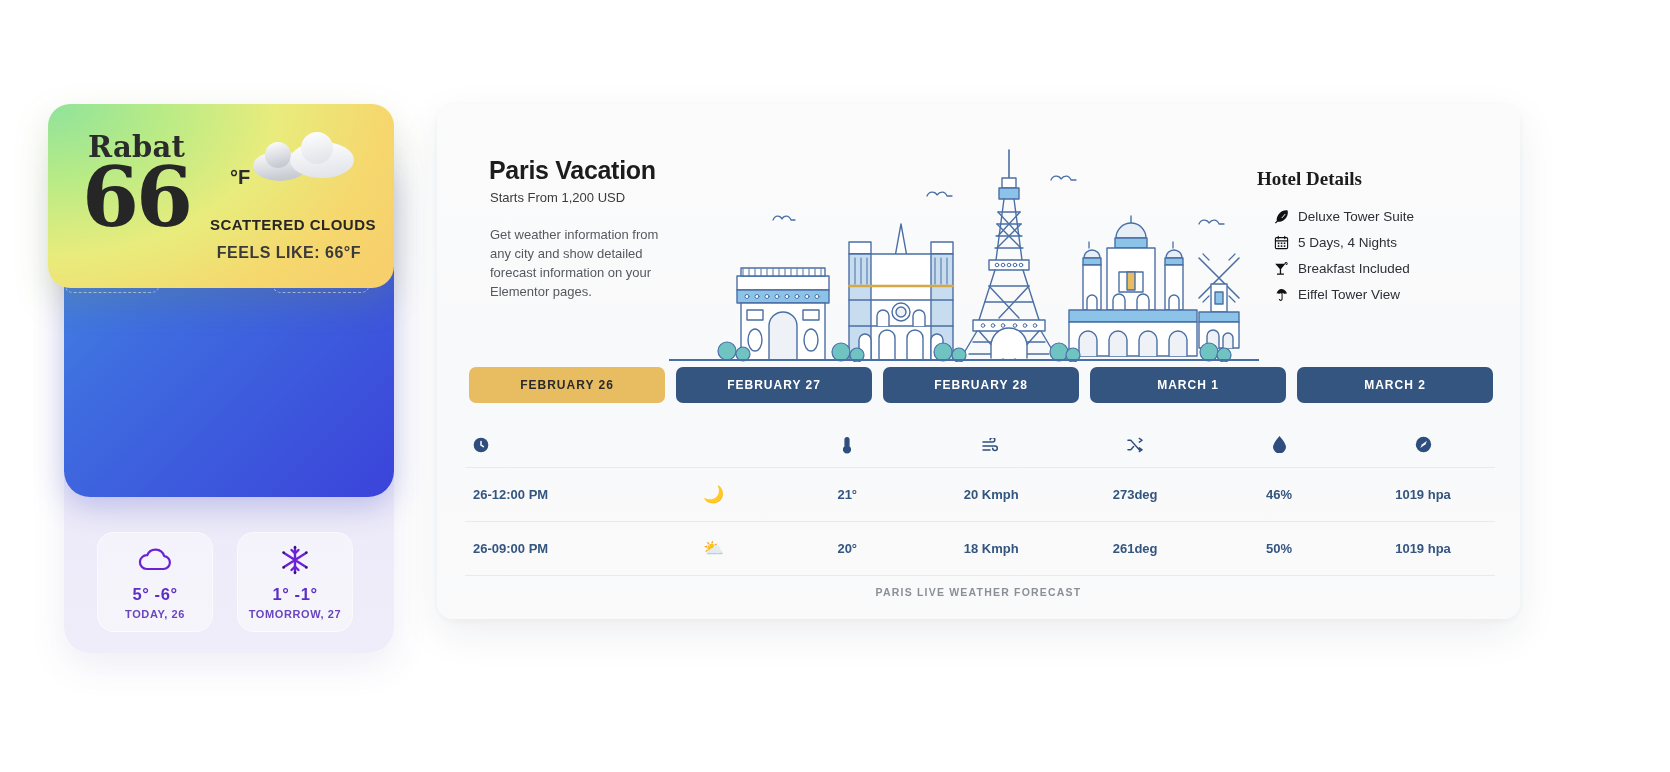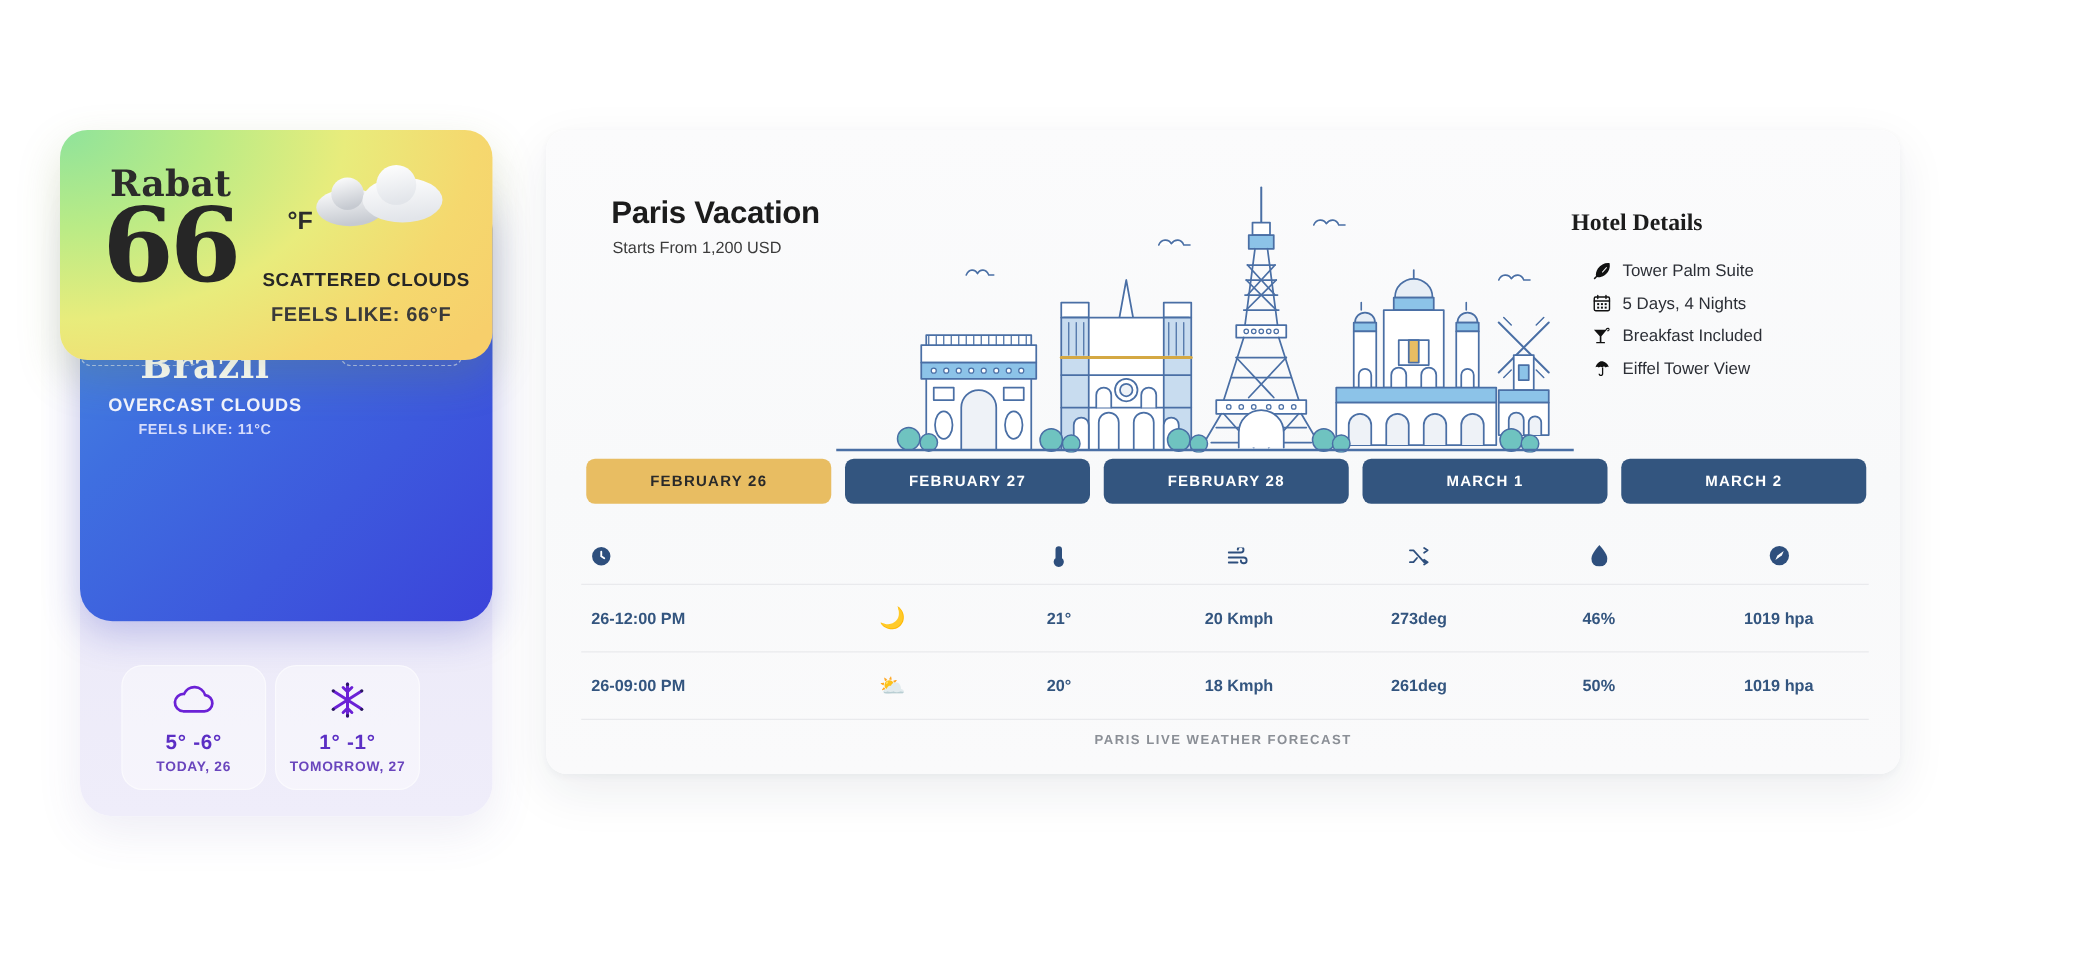--- a/index.html
+++ b/index.html
@@ -66,21 +66,21 @@
     border: 1.4px dashed rgba(255,255,255,0.55);
     border-radius: 9px; padding: 5px 11px;
     color: #ffffff; font-size: 11.5px; font-weight: 700; letter-spacing: .4px;
     min-width: 92px;
   }
   .pill svg { display:block; }
 
   
   .day-cards {
     position: absolute; left: 33px; top: 404px;
-    display: flex; gap: 7px;
+    display: flex; gap: 24px;
   }
   .day-card {
     width: 116px; height: 100px; border-radius: 17px;
     background: rgba(255,255,255,0.42);
     display: flex; flex-direction: column; align-items: center; justify-content: center;
     box-shadow: inset 0 0 0 1px rgba(255,255,255,0.5);
   }
   .day-icon { height: 32px; display: flex; align-items: center; justify-content: center; }
   .day-temps {
     margin-top: 9px; font-size: 16.5px; font-weight: 700; color: #5b2ec4; letter-spacing: .6px;
@@ -231,25 +231,20 @@
           </defs>
           <ellipse cx="28" cy="32" rx="26" ry="15" fill="url(#cg1)"></ellipse>
           <circle cx="26" cy="22" r="13" fill="url(#cg1)"></circle>
           <ellipse cx="66" cy="28" rx="30" ry="17" fill="url(#cg2)"></ellipse>
           <circle cx="62" cy="16" r="15" fill="url(#cg2)"></circle>
         </svg>
       </div>
 
       <div class="bc-temp">12</div>
 
-      <div class="bc-left">
-        <div class="bc-city">Brazil</div>
-        <div class="bc-desc">OVERCAST CLOUDS</div>
-        <div class="bc-feels">FEELS LIKE: 11°C</div>
-      </div>
 
       <div class="bc-pills">
         <div class="pill">
           <span>
             <svg width="15" height="13" viewBox="0 0 15 13" fill="none" stroke="#fff" stroke-width="1.4" stroke-linecap="round">
               <path d="M1 4h8a2 2 0 1 0-2-2"></path>
                 <path d="M1 7.5h10.5a2 2 0 1 1-2 2"></path>
                 <path d="M1 11h6"></path>
             </svg>
           </span>
@@ -328,20 +323,21 @@
       <div class="rc-desc">SCATTERED CLOUDS</div>
       <div class="rc-feels">FEELS LIKE: 66°F</div>
     </div>
   </div>
 
   <div class="right-panel">
     <div class="rp-inner">
 
       <div class="trip-title">Paris Vacation</div>
       <div class="trip-sub">Starts From 1,200 USD</div>
+      <div class="trip-desc">Get weather information from any city and show detailed forecast information on your Elementor pages.</div>
 
       <div class="skyline">
         <svg viewBox="0 0 590 222" width="590" height="222" fill="none" stroke="#4a6fa5" stroke-width="1.4" stroke-linejoin="round" stroke-linecap="round">
           <g fill="#ffffff">
 
             <g stroke-width="1.3">
               <path d="M104 80c2-5 7-5 9-1 2-4 7-4 9 1h4"></path>
               <path d="M258 56c2-5 8-5 10-1 3-4 8-4 10 1h5"></path>
               <path d="M382 40c2-5 8-5 10-1 3-4 8-4 10 1h5"></path>
               <path d="M530 84c2-5 8-5 10-1 3-4 8-4 10 1h5"></path>
@@ -473,21 +469,21 @@
 
       <div class="hotel-title">Hotel Details</div>
       <div class="hotel-list">
 
         <div class="hotel-item">
           <span class="hi-icon">
             <svg width="15" height="15" viewBox="0 0 16 16" fill="#111">
               <path d="M14.5 1.5C11 1 7 2.5 4.6 6.2 3 8.7 2.6 11 3 12.6L1 14.6l.9.9 2-2c1.6.4 3.9 0 6.4-1.6C14 9.5 15.4 5.3 14.5 1.5zM8 9.2 11.8 5l.6.6L8.6 9.8z"></path>
             </svg>
           </span>
-          <span>Tower Palm Suite</span>
+          <span>Deluxe Tower Suite</span>
         </div>
 
         <div class="hotel-item">
           <span class="hi-icon">
             <svg width="15" height="15" viewBox="0 0 16 16" fill="none" stroke="#111" stroke-width="1.2">
               <rect x="1.5" y="2.8" width="13" height="11.7" rx="1.2"></rect>
               <path d="M1.5 6.2h13M4.5 1.4v2.6M11.5 1.4v2.6" stroke-linecap="round"></path>
               <g fill="#111" stroke="none">
                 <rect x="4" y="8" width="1.7" height="1.7"></rect>
                   <rect x="7.2" y="8" width="1.7" height="1.7"></rect>

